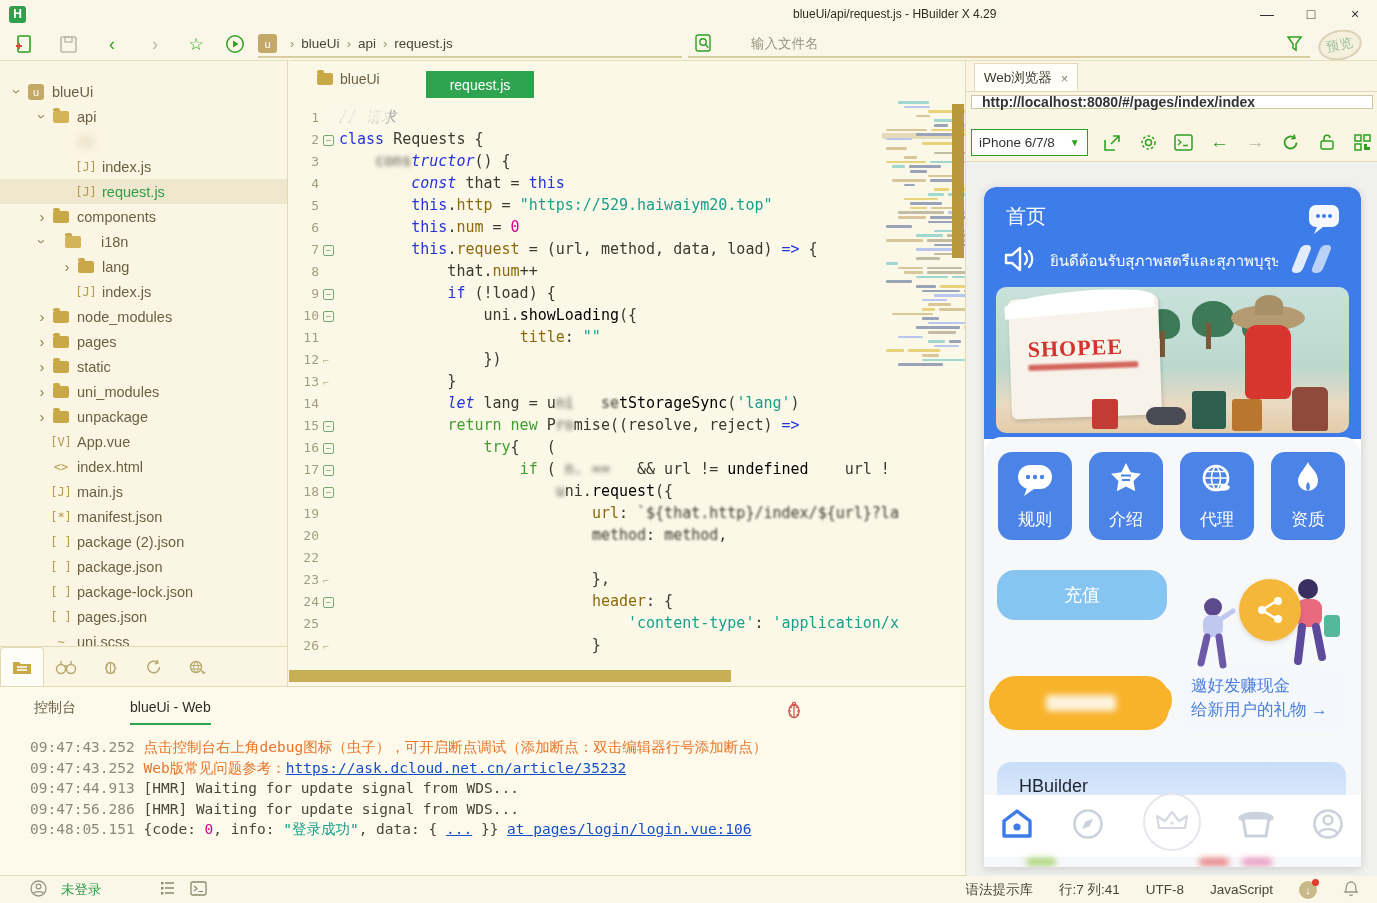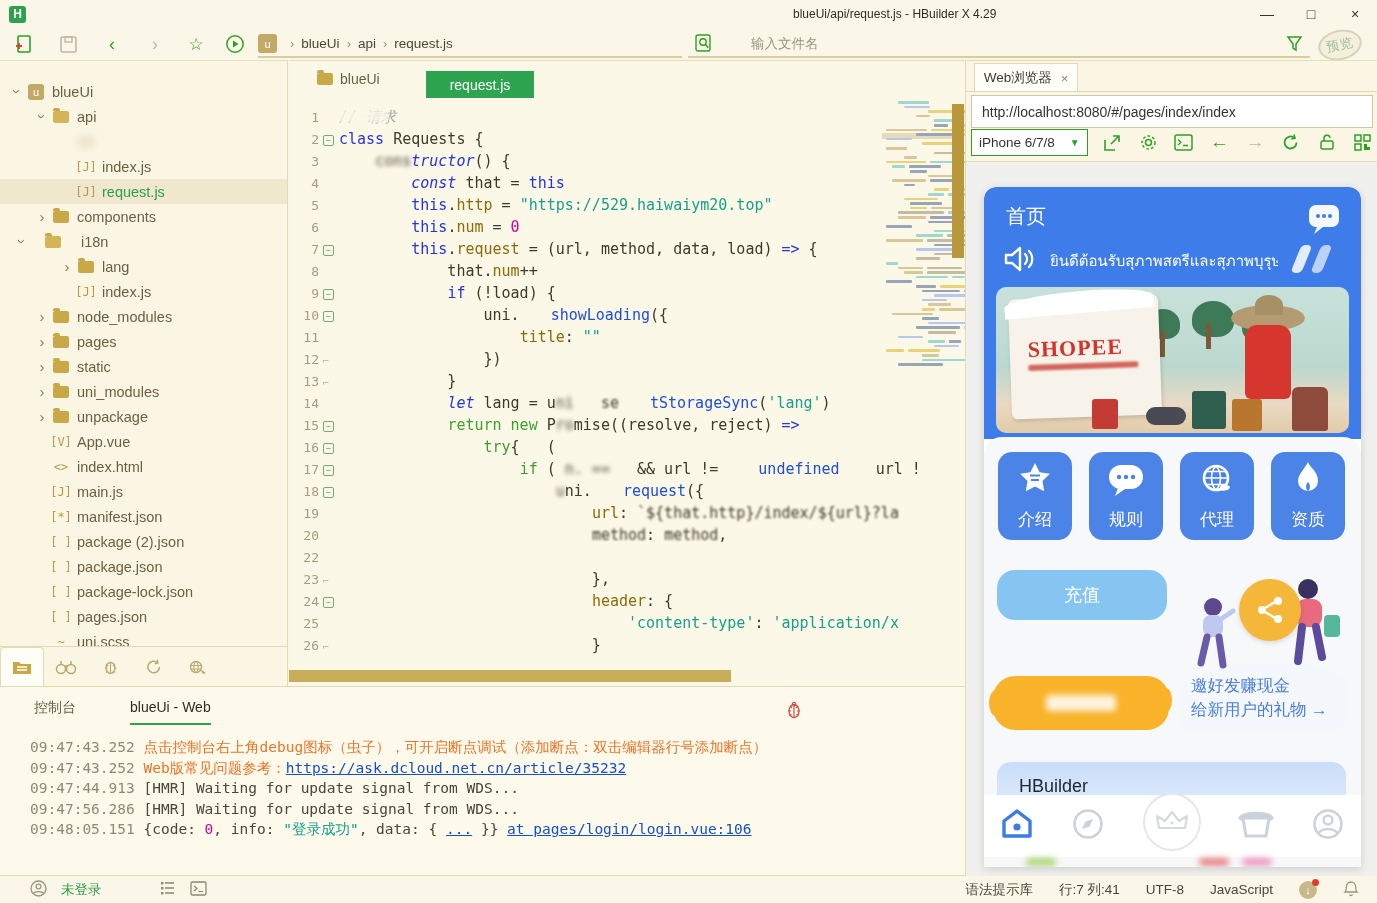--- a/index.html
+++ b/index.html
@@ -64,21 +64,21 @@
   .fold { display:inline-block; width:11px; height:11px; border:1px solid #76A96F; color:#76A96F; font-size:9px; line-height:9px;
           text-align:center; border-radius:2px; margin-right:5px; vertical-align:1px; background:#FCF8E8; }
   .nofold { display:inline-block; width:16px; }
   .tick { display:inline-block; width:16px; color:#b9ae8a; font-size:10px; }
   .ct-cm { color:#9FA0A6; font-style:italic; }
   .ct-kw { color:#2334DC; }
   .ct-kwi { color:#2334DC; font-style:italic; }
   .ct-kwg { color:#3E9F2F; }
   .ct-pn { color:#3d3a2c; }
   .ct-prop { color:#8D6A08; }
-  .ct-fn { color:#1d4ed8;margin-left:31px; }
+  .ct-fn { color:#000000; }
   .ct-str { color:#17A08C; }
   .ct-num { color:#D6008F; }
   .ct-arrow { color:#2334DC; }
   .ct-op { color:#3d3a2c; }
   .ct-blur { color:#4b483a; filter:blur(2px); }
   .ct-hblur { color:#3d3a2c; filter:blur(1.2px); }
   .minimap { position:absolute; left:597px; top:40px; width:62px; height:280px; }
   .mm-row { position:absolute; height:2.5px; border-radius:1px; }
   .mm-band { position:absolute; left:-4px; width:70px; height:6px; background:#E6DBB8; }
   .vscroll { position:absolute; left:663px; top:43px; width:12px; height:154px; background:#B9983C; }
@@ -105,22 +105,22 @@
   .st-login { color:#2E9E4B; }
   .st-right { position:absolute; right:18px; display:flex; align-items:center; gap:26px; }
   .updico { width:18px; height:18px; background:#C9B98A; border-radius:50%; color:#fff; font-size:11px; display:flex; align-items:center; justify-content:center; position:relative; }
   .updico:after { content:""; position:absolute; right:-2px; top:-2px; width:7px; height:7px; background:#E23B2E; border-radius:50%; }
 
   
   .rpanel { left:965px; top:60px; width:412px; height:815px; background:#FBF6E3; border-top:1px solid #E6DDBB; border-left:1px solid #E3D9B4; }
   .rtab { position:absolute; left:8px; top:2px; width:104px; height:29px; background:#FFFEF8; border:1px solid #E3D9B4; border-bottom:none;
           display:flex; align-items:center; justify-content:center; gap:9px; font-size:13.5px; color:#3c3a2e; }
   .rtab-strip-line { position:absolute; left:0; top:30px; width:412px; height:1px; background:#E3D9B4; }
-  .urlbar { position:absolute; left:5px; top:34px; width:402px; height:33px; background:#fff; border:1px solid #CFC7A8;
-            font-size:14px; color:#333; display:flex; align-items:center; padding-left:10px; }
+  .urlbar { position:absolute; left:5px; top:34px; width:402px; height:14px; background:#fff; border:1px solid #CFC7A8;
+            font-size:14px; color:#333; display:flex; align-items:center; padding-left:10px;font-weight:bold; }
   .devrow { position:absolute; left:5px; top:66px; width:402px; height:30px; display:flex; align-items:center; gap:14px; }
   .devsel { width:118px; height:27px; border:1px solid #2EA121; background:#fff; font-size:13.5px; color:#333;
             display:flex; align-items:center; justify-content:space-between; padding:0 7px; }
   .devsel .da { color:#2EA121; font-size:10px; }
   .rico { width:22px; height:22px; display:flex; align-items:center; justify-content:center; }
   .viewport { position:absolute; left:0; top:100px; width:411px; height:715px; background:#F0F0EE; border-top:1px solid #E3D9B4; }
 
   
   .phone { position:absolute; left:18px; top:25px; width:377px; height:680px; background:#fff; border-radius:12px 12px 0 0;
            box-shadow:0 2px 8px rgba(0,0,0,.15); overflow:hidden; }
@@ -270,21 +270,21 @@
         </span>
         <span>request.js</span>
       </div>
       <div class="trow" style="padding-left: 35px;">
         <span class="tarrow">›</span>
         <span class="ticon">
           <span class="fico"></span>
         </span>
         <span>components</span>
       </div>
-      <div class="trow" style="padding-left: 15px; gap: 12px;">
+      <div class="trow" style="padding-left: 35px; gap: 12px;">
         <span class="tarrow open">›</span>
         <span class="ticon">
           <span class="fico open"></span>
         </span>
         <span>i18n</span>
       </div>
       <div class="trow" style="padding-left: 60px;">
         <span class="tarrow">›</span>
         <span class="ticon">
           <span class="fico"></span>
@@ -697,38 +697,38 @@
         <div class="bagitem" style="left:96px;top:112px;width:26px;height:30px;background:#C23B35"></div>
         <div class="bagitem" style="left:196px;top:104px;width:34px;height:38px;background:#2E5E4E"></div>
         <div class="bagitem" style="left:236px;top:112px;width:30px;height:32px;background:#B8762F"></div>
         <div class="bagitem" style="left:296px;top:100px;width:36px;height:44px;background:#8E4A3B;border-radius:6px 6px 3px 3px"></div>
         <div class="bagitem" style="left:150px;top:120px;width:40px;height:18px;background:#4a4a55;border-radius:9px"></div>
       </div>
       <div class="p-sheet"></div>
       <div class="tiles" id="tiles">
           <div class="tile">
             <div class="tic">
-              <svg width="40" height="38">
-                <path d="M20 3l4.6 9.3 10.3 1.5-7.4 7.2 1.7 10.2L20 26.4l-9.2 4.8 1.7-10.2-7.4-7.2 10.3-1.5z" fill="#fff"></path>
-                <path d="M15 15.5h10M16 20h8" stroke="#4C83E6" stroke-width="2"></path>
-              </svg>
-            </div>
-            <div>介绍</div>
-          </div>
-          <div class="tile">
-            <div class="tic">
               <svg width="40" height="36">
                 <rect x="3" y="3" width="34" height="24" rx="12" fill="#fff"></rect>
                 <path d="M12 26l-3 8 10-7z" fill="#fff"></path>
                 <circle cx="13" cy="15" r="2.2" fill="#4C83E6"></circle>
                 <circle cx="20" cy="15" r="2.2" fill="#4C83E6"></circle>
                 <circle cx="27" cy="15" r="2.2" fill="#4C83E6"></circle>
               </svg>
             </div>
             <div>规则</div>
+          </div>
+          <div class="tile">
+            <div class="tic">
+              <svg width="40" height="38">
+                <path d="M20 3l4.6 9.3 10.3 1.5-7.4 7.2 1.7 10.2L20 26.4l-9.2 4.8 1.7-10.2-7.4-7.2 10.3-1.5z" fill="#fff"></path>
+                <path d="M15 15.5h10M16 20h8" stroke="#4C83E6" stroke-width="2"></path>
+              </svg>
+            </div>
+            <div>介绍</div>
           </div>
           <div class="tile">
             <div class="tic">
               <svg width="40" height="37">
                 <circle cx="19" cy="17" r="12" fill="none" stroke="#fff" stroke-width="2.6"></circle>
                 <path d="M7 17h24M19 5c-6 6-6 18 0 24M19 5c6 6 6 18 0 24M9 10.5h20M9 23.5h20" fill="none" stroke="#fff" stroke-width="1.6"></path>
                 <path d="M24 24c6-1 11 1 8 4-2 2-7 2-10 1z" fill="#fff"></path>
               </svg>
             </div>
             <div>代理</div>

